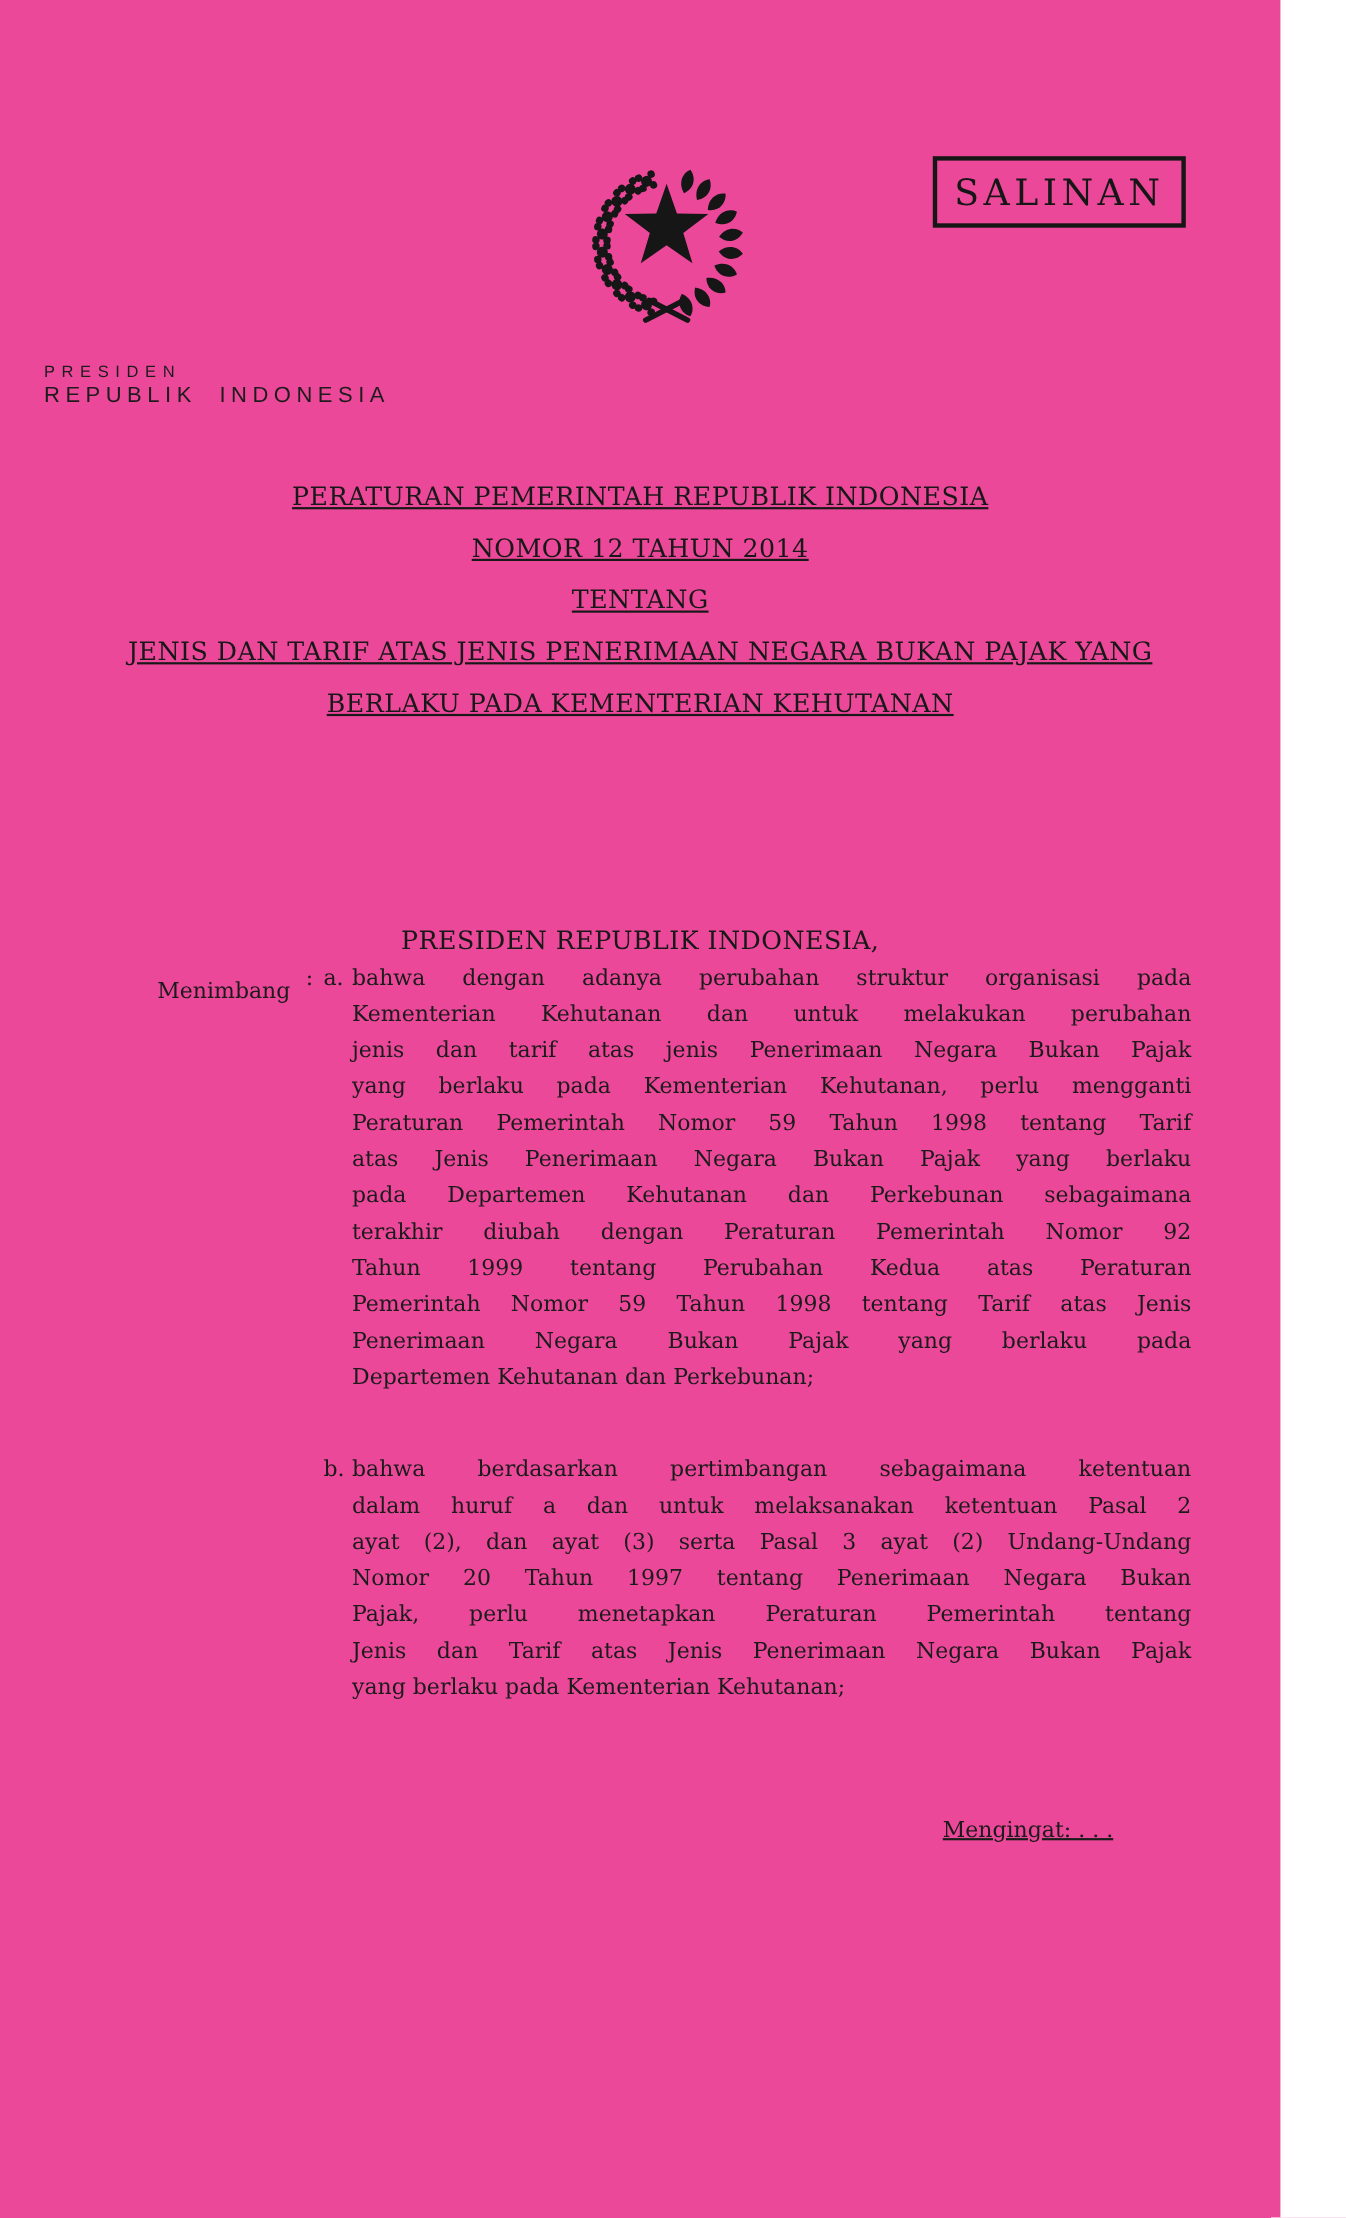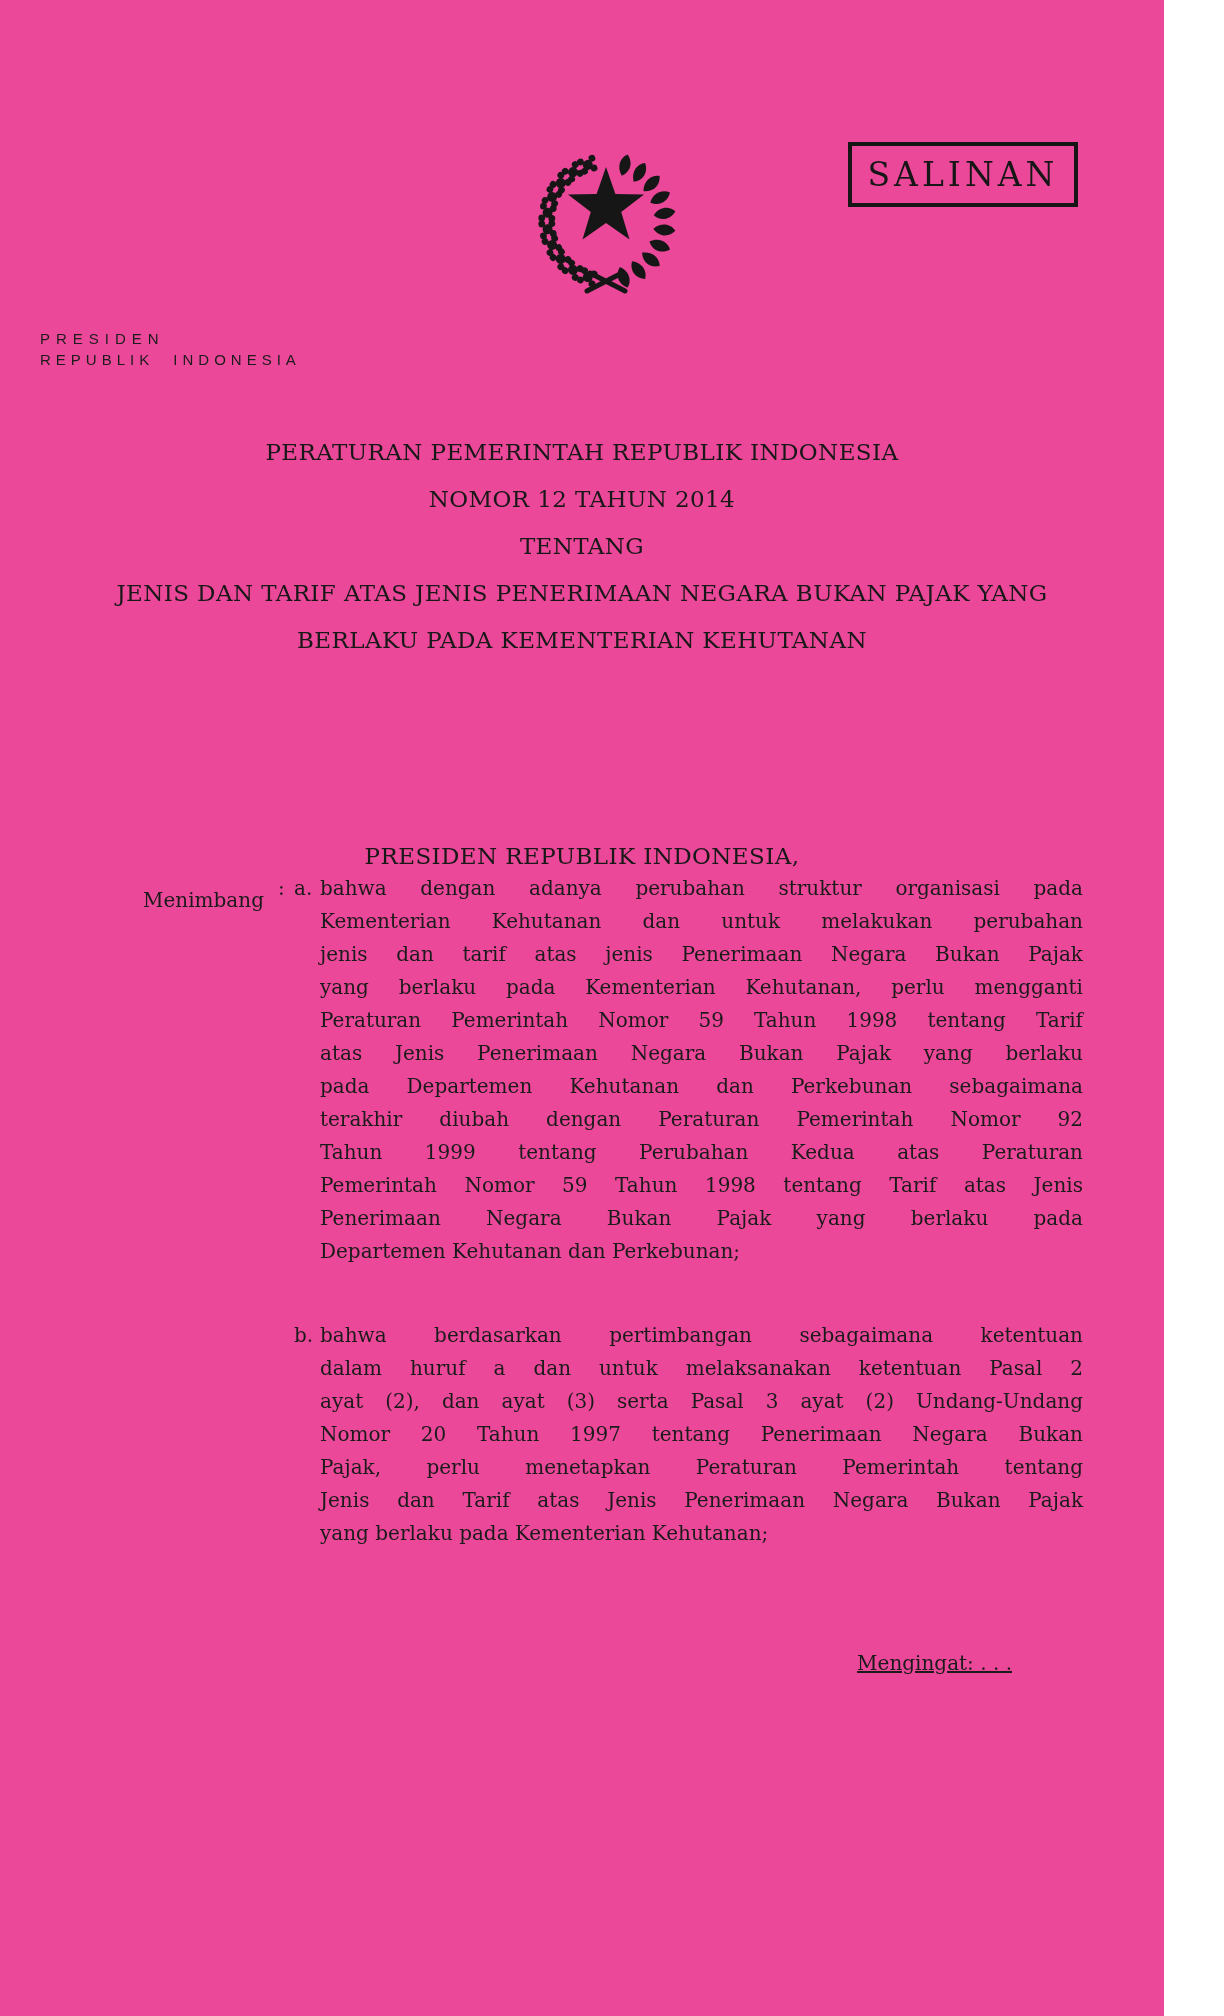--- a/index.html
+++ b/index.html
@@ -56,37 +56,38 @@
     font-family: "Liberation Sans", sans-serif;
     color: #1c1c1c;
     margin-left: 40px;
   }
   .letterhead .lh1 {
     font-size: 15px;
     letter-spacing: 6px;
     line-height: 21px;
   }
   .letterhead .lh2 {
-    font-size: 15px;
+    font-size: 20px;
     letter-spacing: 5px;
     word-spacing: 10px;
     line-height: 21px;
   }
 
   
   .title-block {
     position: absolute;
     top: 429px;
     left: 0;
     width: 100%;
     text-align: center;
     font-size: 23px;
     line-height: 47px;
     letter-spacing: 0.4px;
     color: #181818;
+    text-decoration: underline;
   }
 
   .invocation {
     position: absolute;
     top: 704px;
     left: 0;
     width: 100%;
     text-align: center;
     font-size: 23px;
     line-height: 33px;

